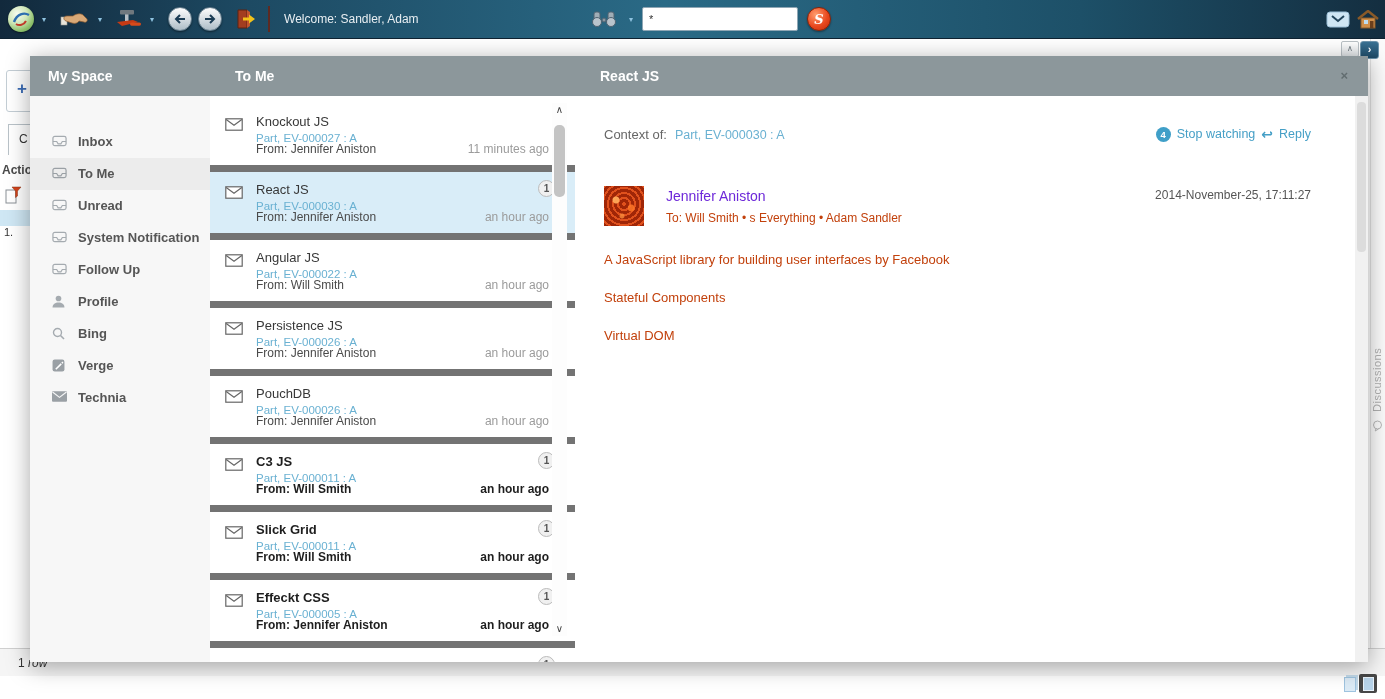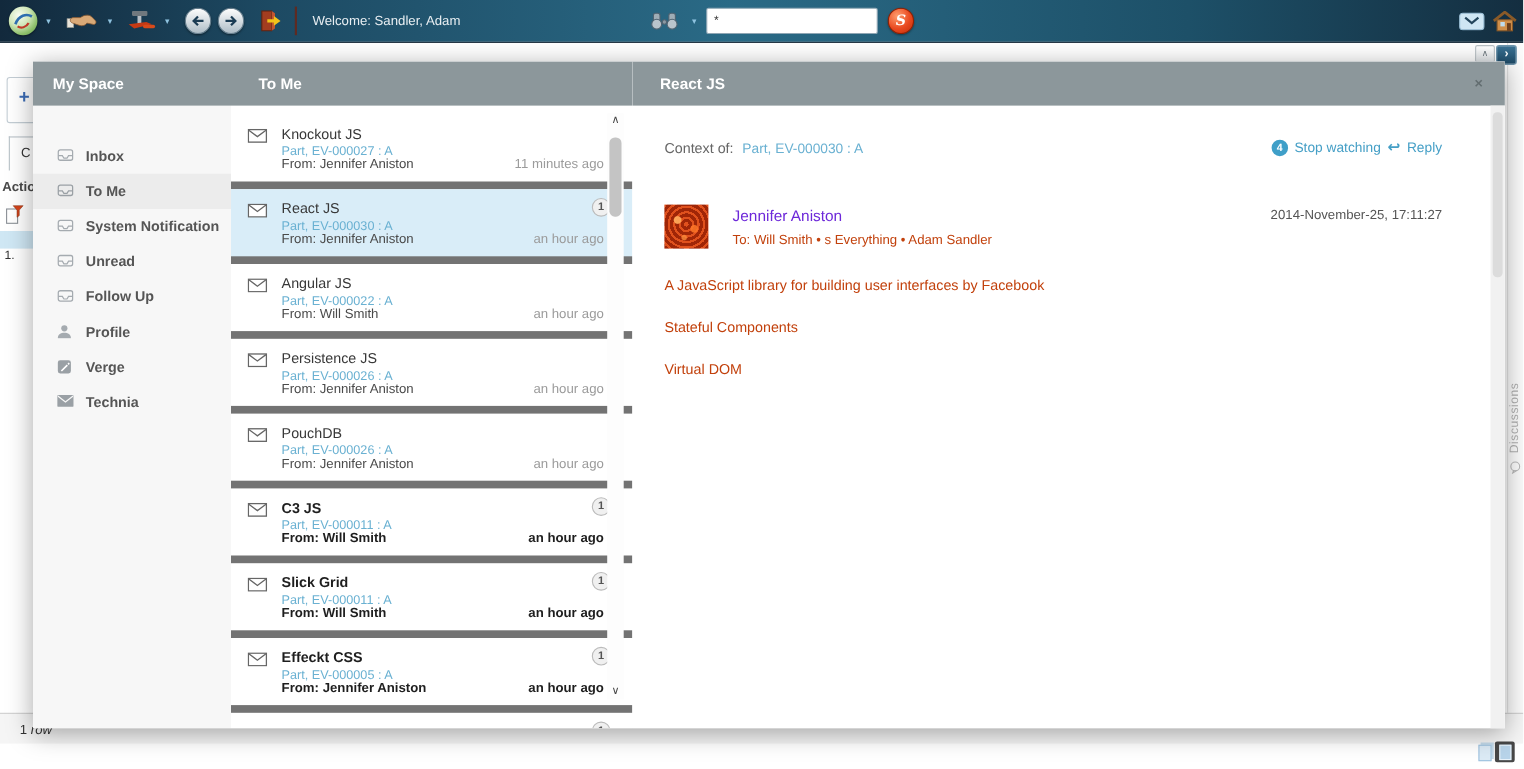--- a/index.html
+++ b/index.html
@@ -238,42 +238,49 @@
               <rect x="1" y="1" width="14" height="10" rx="2" fill="none" stroke="#9aa0a5" stroke-width="1.3"></rect>
               <path d="M1 6.5 h4 l1.5 2.5 h3 l1.5 -2.5 h4" fill="none" stroke="#9aa0a5" stroke-width="1.2"></path>
             </svg>
           <span>To Me</span>
         </div>
         <div class="nav-item">
           <svg class="nav-ico" width="15" height="12" viewBox="0 0 16 12">
               <rect x="1" y="1" width="14" height="10" rx="2" fill="none" stroke="#a5abb0" stroke-width="1.3"></rect>
               <path d="M1 6.5 h4 l1.5 2.5 h3 l1.5 -2.5 h4" fill="none" stroke="#a5abb0" stroke-width="1.2"></path>
             </svg>
-          <span>System Notification</span>
+          <span>Unread</span>
         </div>
         <div class="nav-item">
           <svg class="nav-ico" width="15" height="12" viewBox="0 0 16 12">
               <rect x="1" y="1" width="14" height="10" rx="2" fill="none" stroke="#a5abb0" stroke-width="1.3"></rect>
               <path d="M1 6.5 h4 l1.5 2.5 h3 l1.5 -2.5 h4" fill="none" stroke="#a5abb0" stroke-width="1.2"></path>
             </svg>
-          <span>Unread</span>
+          <span>System Notification</span>
         </div>
         <div class="nav-item">
           <svg class="nav-ico" width="15" height="12" viewBox="0 0 16 12">
               <rect x="1" y="1" width="14" height="10" rx="2" fill="none" stroke="#a5abb0" stroke-width="1.3"></rect>
               <path d="M1 6.5 h4 l1.5 2.5 h3 l1.5 -2.5 h4" fill="none" stroke="#a5abb0" stroke-width="1.2"></path>
             </svg>
           <span>Follow Up</span>
         </div>
         <div class="nav-item">
           <svg class="nav-ico" width="13" height="13" viewBox="0 0 12 12">
               <circle cx="6" cy="3.2" r="2.6" fill="#a5abb0"></circle>
               <path d="M0.5 11.5 c0-3 2.5-4.5 5.5-4.5 s5.5 1.5 5.5 4.5 z" fill="#a5abb0"></path>
             </svg>
           <span>Profile</span>
+        </div>
+        <div class="nav-item">
+          <svg class="nav-ico" width="13" height="13" viewBox="0 0 13 13">
+              <circle cx="5.5" cy="5.5" r="4" fill="none" stroke="#a5abb0" stroke-width="1.4"></circle>
+              <path d="M8.5 8.5 L12 12" stroke="#a5abb0" stroke-width="1.6"></path>
+            </svg>
+          <span>Bing</span>
         </div>
         <div class="nav-item">
           <svg class="nav-ico" width="13" height="13" viewBox="0 0 12 12">
               <rect x="0.5" y="0.5" width="11" height="11" rx="2" fill="#9aa0a5"></rect>
               <path d="M3 9 L8 4 l1 1 L4 10 z M8.6 3.4 l1-1 1 1 -1 1 z" fill="#fff"></path>
             </svg>
           <span>Verge</span>
         </div>
         <div class="nav-item">
           <svg class="nav-ico" width="15" height="11" viewBox="0 0 14 10">

